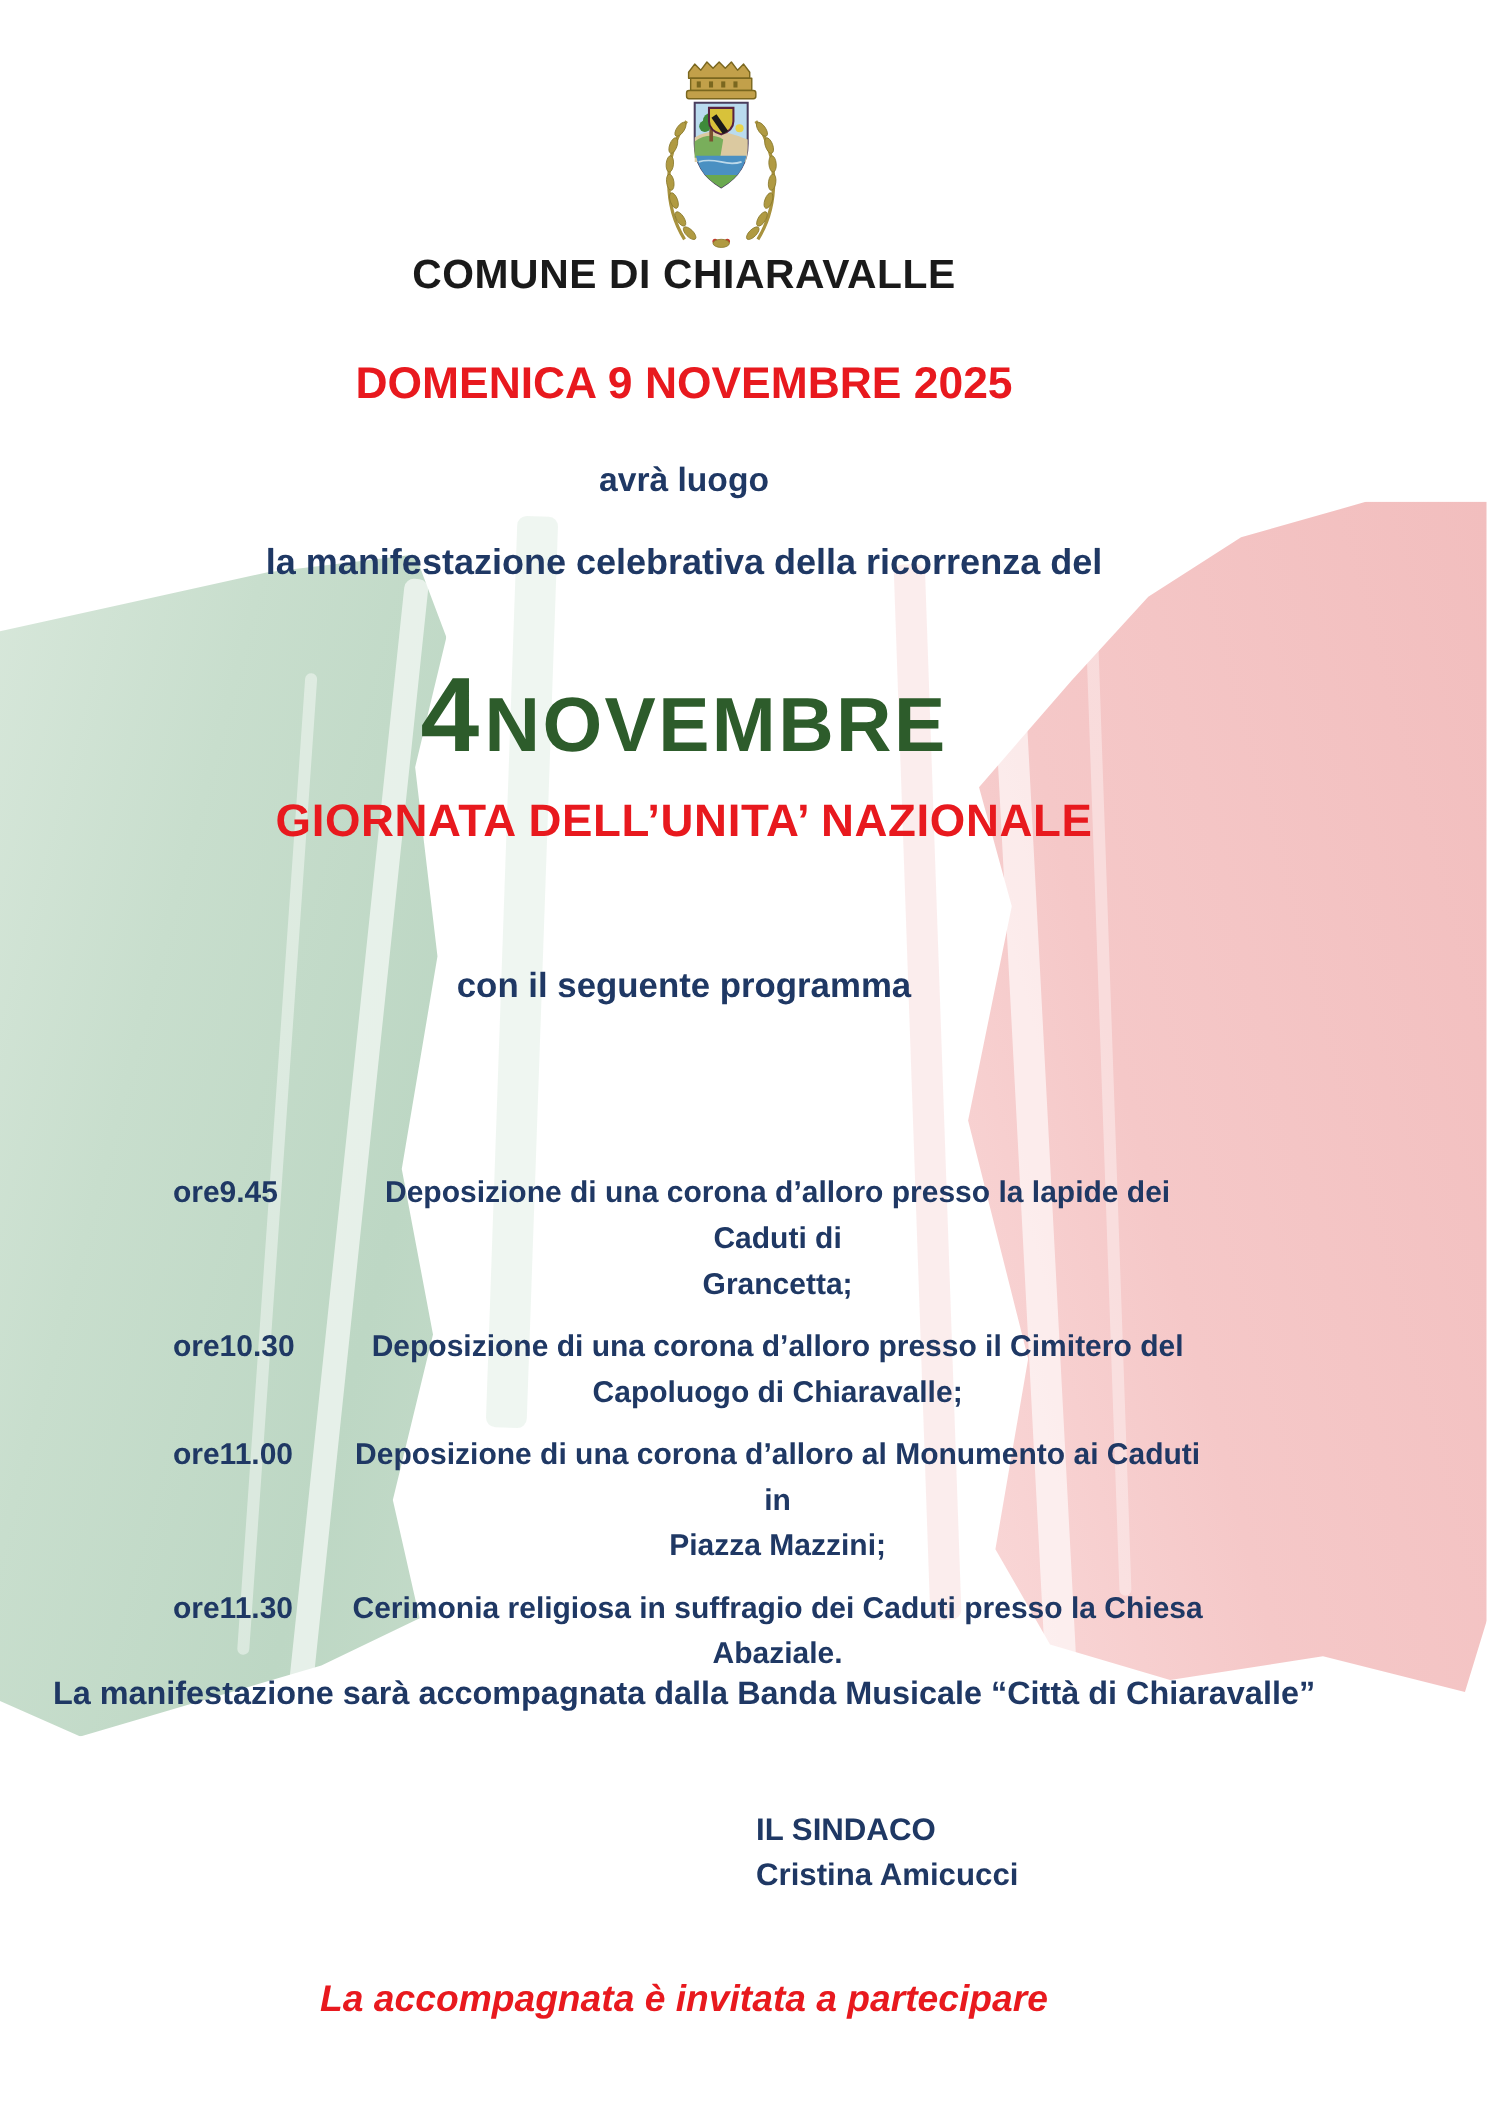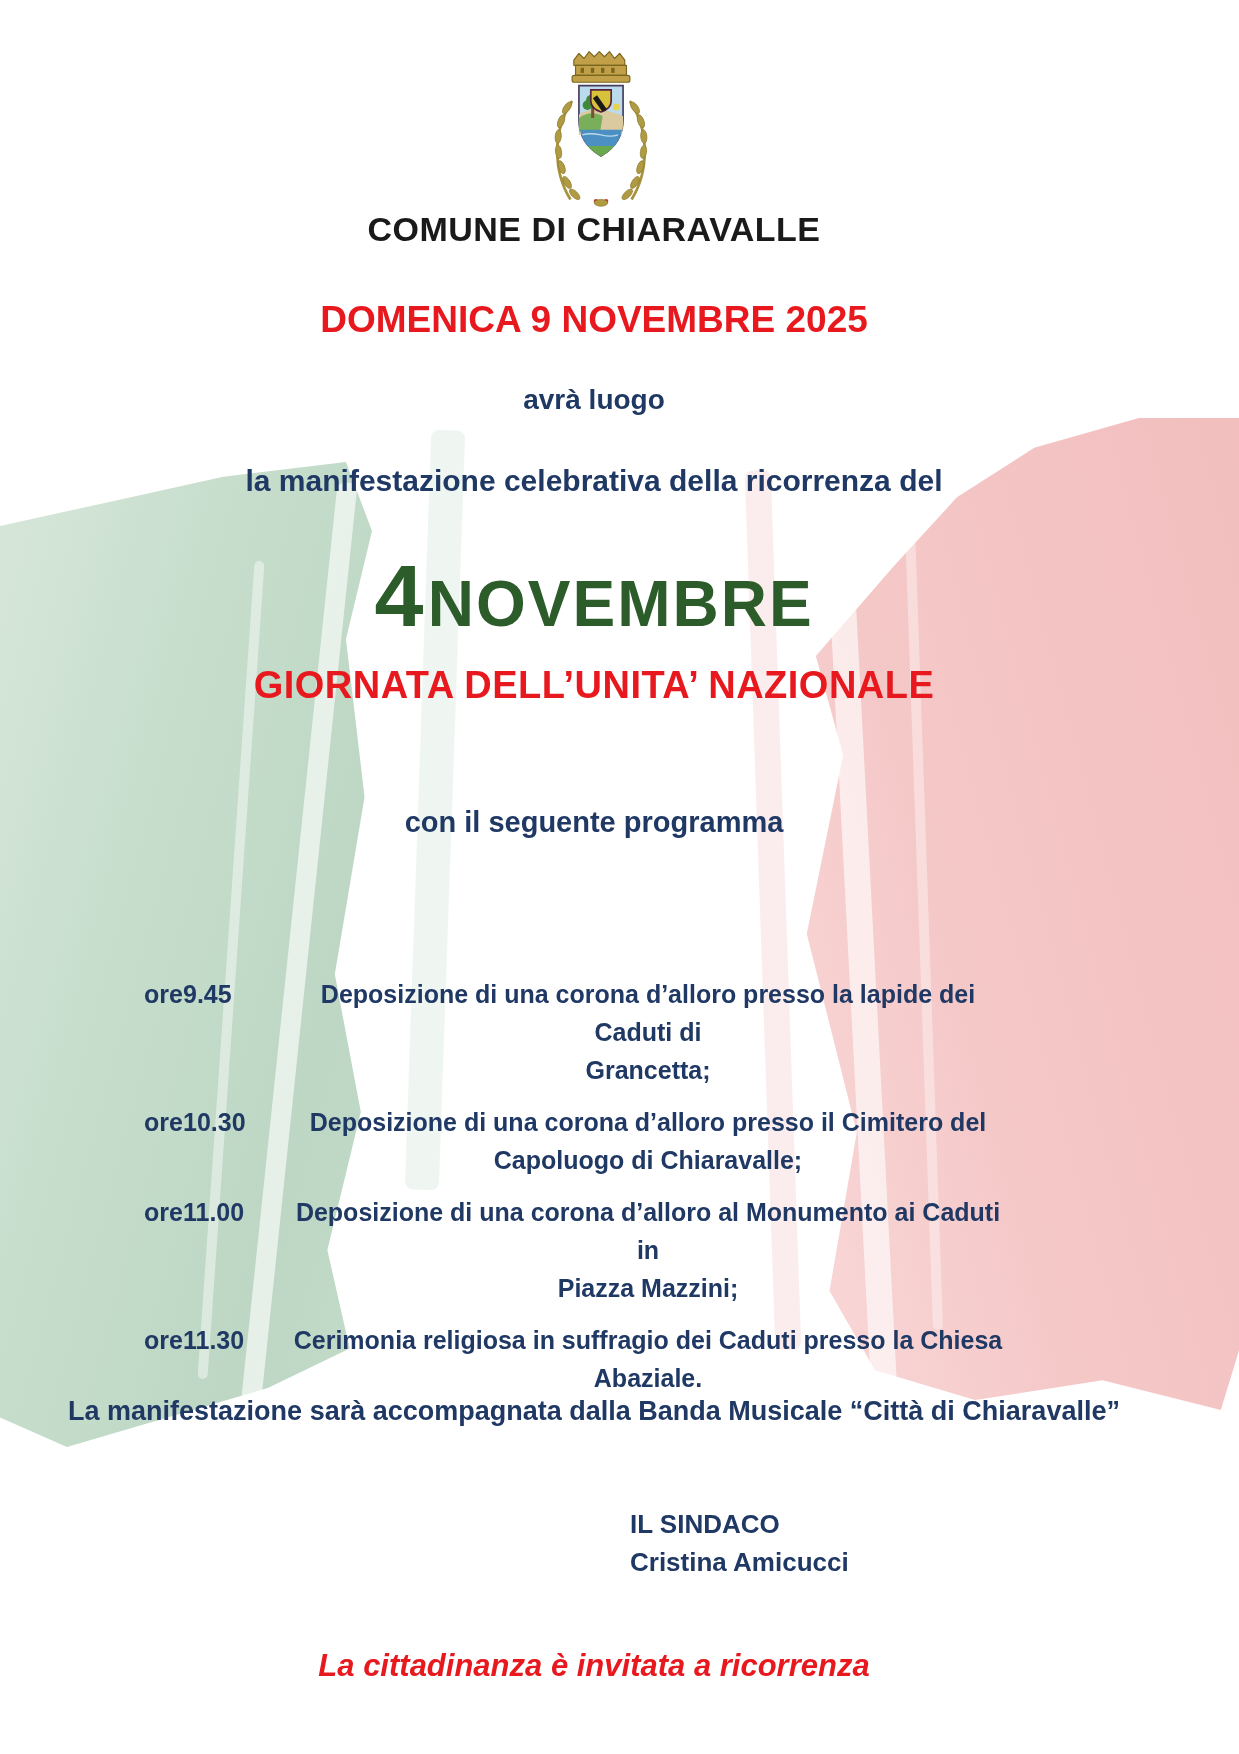--- a/index.html
+++ b/index.html
@@ -23,25 +23,25 @@
   }
   .streak{background:rgba(255,255,255,.62);border-radius:8px;}
   .streak.s1{left:288px;top:480px;width:20px;height:950px;transform:rotate(6deg);}
   .streak.s2{left:226px;top:560px;width:10px;height:820px;transform:rotate(4deg);opacity:.7;}
   .streak.s3{left:846px;top:430px;width:26px;height:960px;transform:rotate(-3deg);}
   .streak.s4{left:918px;top:470px;width:10px;height:860px;transform:rotate(-2deg);opacity:.6;}
   .streak.s5{left:418px;top:430px;width:34px;height:760px;background:rgba(199,221,205,.28);transform:rotate(2deg);}
   .streak.s6{left:760px;top:470px;width:26px;height:880px;background:rgba(242,195,195,.30);transform:rotate(-2deg);}
 
   
-  .center-wrap{left:0;width:1140px;text-align:center;padding-left:24px;}
+  .center-wrap{left:0;width:1140px;text-align:center;}
   .municipality{top:210px;font-size:34px;font-weight:bold;color:#1a1a1a;letter-spacing:.5px;}
   .date-line{top:299px;font-size:37px;font-weight:bold;color:#e8191e;}
   .intro-1{top:384px;font-size:28px;font-weight:bold;color:#1f3864;}
-  .intro-2{top:452px;font-size:30px;font-weight:bold;color:#1f3864;margin-top:12px;}
+  .intro-2{top:452px;font-size:30px;font-weight:bold;color:#1f3864;}
   .event-title{top:552px;color:#2d5c2b;font-weight:bold;}
   .event-title .day{font-size:88px;line-height:1;vertical-align:baseline;}
   .event-title .month{font-size:64px;line-height:1;letter-spacing:2px;text-align:center;}
   .subtitle{top:660px;font-size:38px;line-height:50px;font-weight:bold;color:#e8191e;letter-spacing:.5px;}
   .program-intro{top:806px;font-size:29px;font-weight:bold;color:#1f3864;}
 
   .program{left:135px;top:975px;width:980px;color:#1f3864;font-weight:bold;font-size:25px;}
   .prog-row{display:flex;align-items:flex-start;line-height:38px;margin-bottom:14px;}
   .prog-row .ore{width:48px;text-align:right;}
   .prog-row .time{width:80px;}
@@ -188,13 +188,13 @@
   </div>
 </div>
 
 <div class="layer center-wrap band-line">La manifestazione sarà accompagnata dalla Banda Musicale “Città di Chiaravalle”</div>
 
 <div class="layer signature">
   <div>IL SINDACO</div>
   <div>Cristina Amicucci</div>
 </div>
 
-<div class="layer center-wrap closing">La cittadinanza è invitata a ricorrenza</div>
+<div class="layer center-wrap closing">La accompagnata è invitata a partecipare</div>
 
 </body></html>

